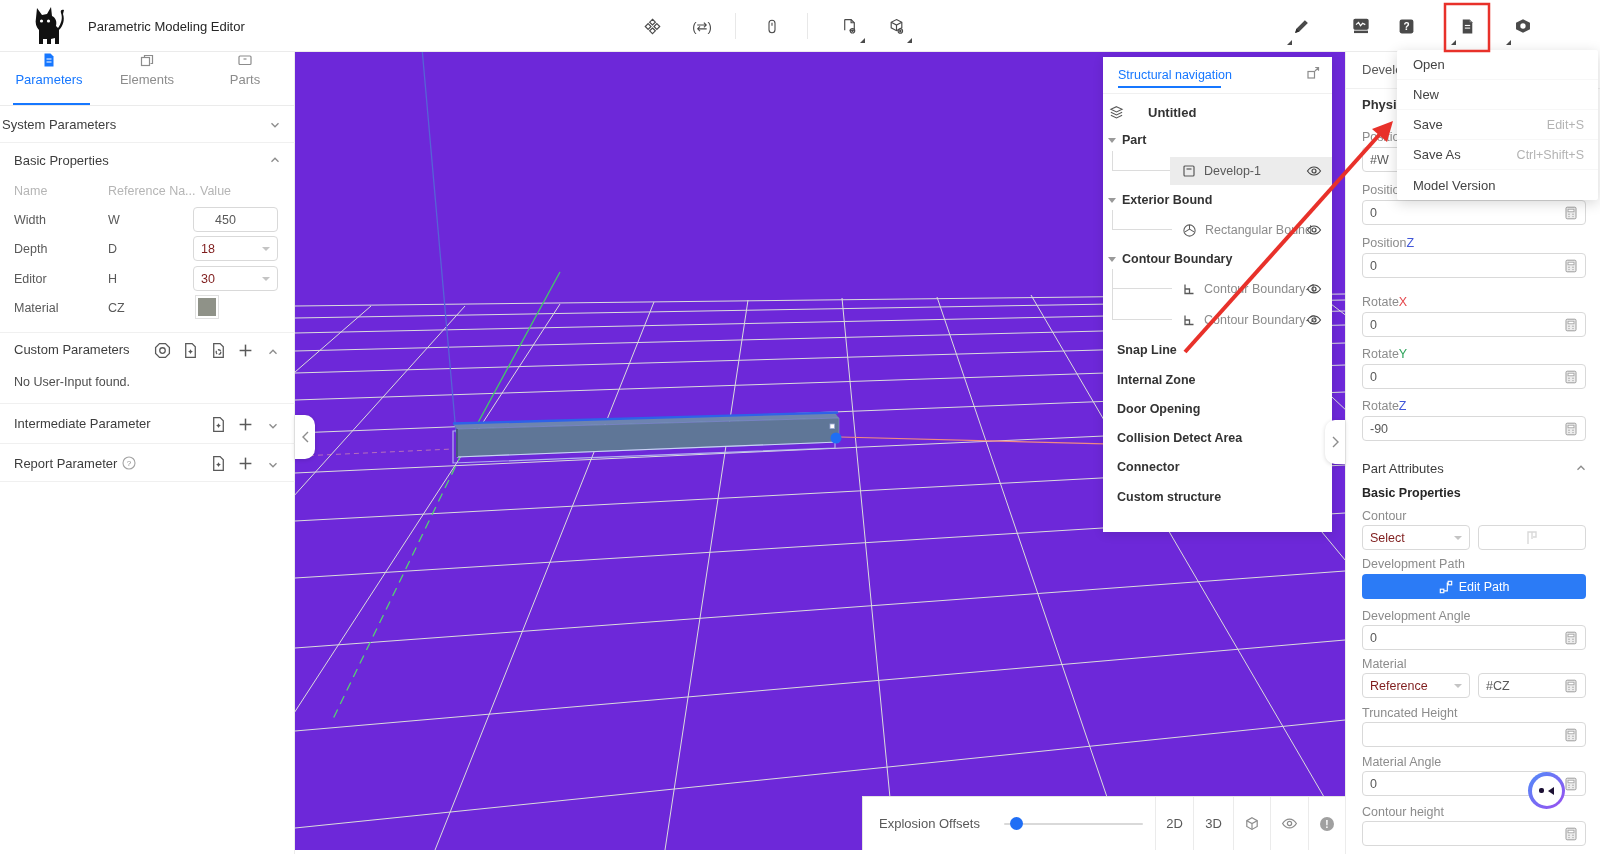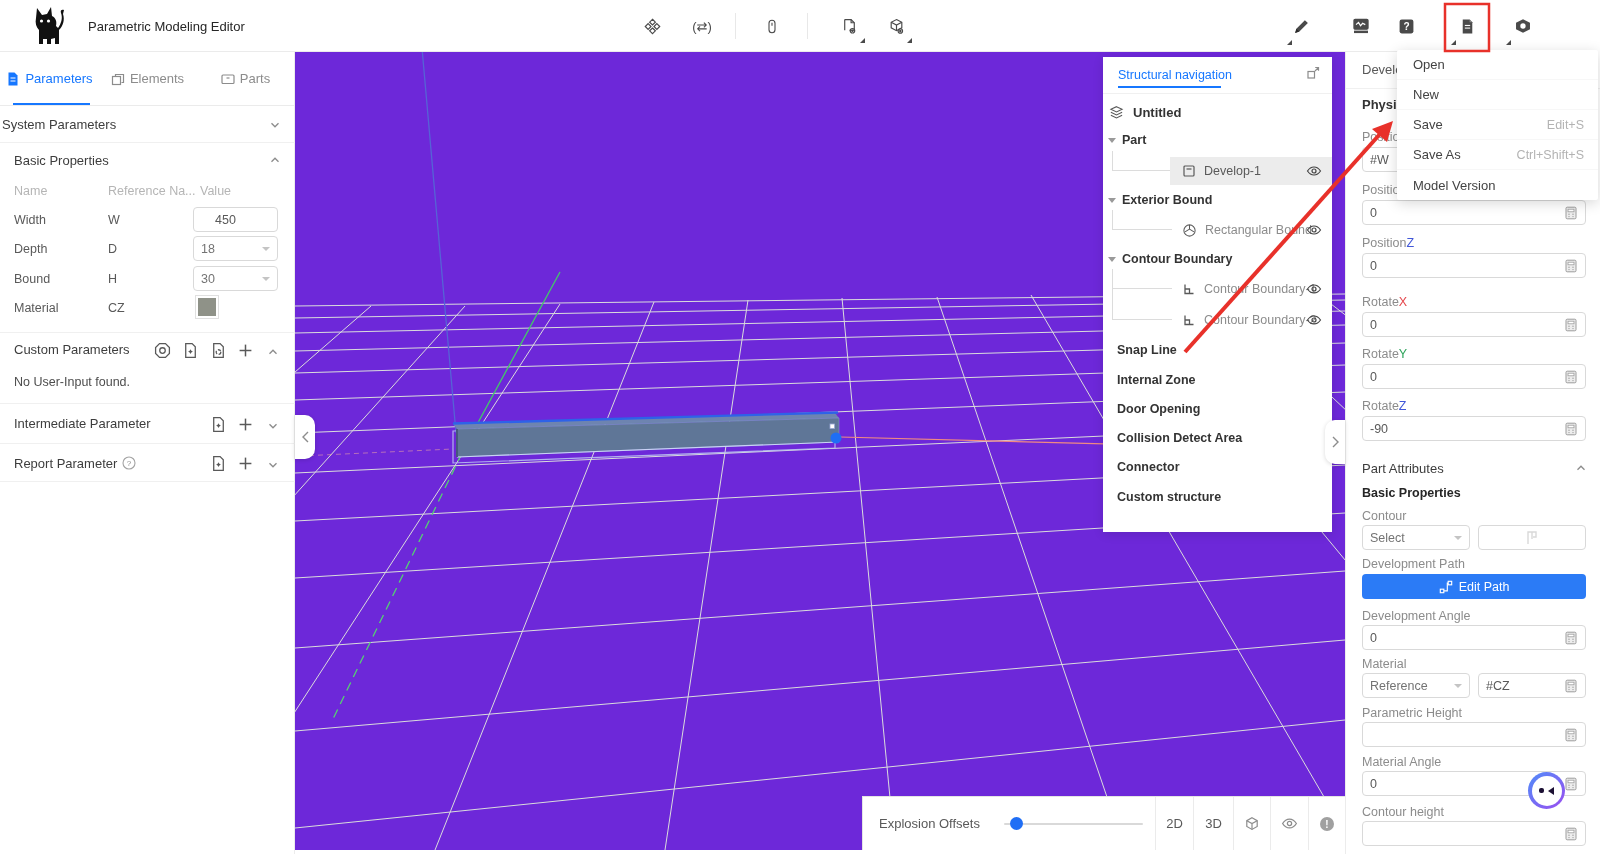--- a/index.html
+++ b/index.html
@@ -9,27 +9,27 @@
   .ab{position:absolute}
   .row{display:flex;align-items:center}
   
   .topbar{left:0;top:0;width:1544px;height:52px;background:#fff;border-bottom:1px solid #ebebeb;z-index:40}
   .apptitle{font-size:13px;color:#262626}
   .tb-div{width:1px;height:26px;background:#e8e8e8;top:13px}
   .tbbtn{width:34px;height:34px;top:9px;display:flex;align-items:center;justify-content:center;cursor:pointer}
   .cornercaret{width:0;height:0;border-left:5px solid transparent;border-bottom:5px solid #4a4a4a}
   
   .sidebar{left:0;top:52px;width:295px;height:802px;background:#fff;border-right:1px solid #ececec;z-index:20}
-  .tab{width:98px;height:53px;display:flex;flex-direction:row;align-items:center;justify-content:center;gap:4px;cursor:pointer;color:#8c8c8c;font-size:13px}
+  .tab{width:98px;height:53px;display:flex;flex-direction:column;align-items:center;justify-content:flex-start;gap:4px;cursor:pointer;color:#8c8c8c;font-size:13px}
   .tab.active{color:#1677ff}
   .hdr13{font-size:13px;color:#3d3d3d;font-weight:500}
   .lbl{font-size:12.5px;color:#595959}
   .ghdr{font-size:12.5px;color:#b5b5b5}
   .inp{height:25px;background:#fff;border:1px solid #d9d9d9;border-radius:4px;display:flex;align-items:center;justify-content:space-between;padding:0 7px;font-size:12.5px;color:#595959}
-  .sel{color:#737373}
+  .sel{color:#7f1d1d}
   .selcaret{width:0;height:0;border-left:4px solid transparent;border-right:4px solid transparent;border-top:4.5px solid #c4c4c4}
   .hline{height:1px;background:#f0f0f0}
   .icobtn{width:20px;height:20px;display:flex;align-items:center;justify-content:center;cursor:pointer}
   
   .vp{left:295px;top:48px;width:1050px;height:802px;background:#6d28d9;overflow:hidden;z-index:1}
   .vpbar{left:567px;top:748px;width:483px;height:54px;background:#fff;border-top:1px solid #e4e4e4;border-left:1px solid #e4e4e4;display:flex;z-index:5}
   .vpcell{border-left:1px solid #ebebeb;display:flex;align-items:center;justify-content:center;color:#595959;font-size:13px;cursor:pointer}
   .track{height:2px;background:#d9d9d9;position:relative;border-radius:2px}
   .knob{position:absolute;width:13px;height:13px;border-radius:50%;background:#1f6ef5;top:-5.5px}
   .collapsetab{width:20px;height:44px;background:#fff;box-shadow:0 1px 4px rgba(0,0,0,.15);display:flex;align-items:center;justify-content:center;color:#8c8c8c;font-size:13px;cursor:pointer;z-index:30}
@@ -203,21 +203,21 @@
       <span style="padding-left:14px">450</span>
     </div>
 
     <div class="ab lbl" style="left:14px;top:190px">Depth</div>
     <div class="ab lbl" style="left:108px;top:190px">D</div>
     <div class="ab inp" style="left:193px;top:184px;width:85px">
       <span class="sel">18</span>
       <span class="selcaret"></span>
     </div>
 
-    <div class="ab lbl" style="left:14px;top:220px">Bound</div>
+    <div class="ab lbl" style="left:14px;top:220px">Editor</div>
     <div class="ab lbl" style="left:108px;top:220px">H</div>
     <div class="ab inp" style="left:193px;top:214px;width:85px">
       <span class="sel">30</span>
       <span class="selcaret"></span>
     </div>
 
     <div class="ab lbl" style="left:14px;top:249px">Material</div>
     <div class="ab lbl" style="left:108px;top:249px">CZ</div>
     <div class="ab" style="left:195px;top:243px;width:24px;height:24px;border:1px solid #e0e0e0;background:#fff;padding:2px">
       <div style="width:100%;height:100%;background:#8f9288"></div>
@@ -415,21 +415,21 @@
     <div class="ab hline" style="left:0;top:36px;width:229px"></div>
 
     <div class="ab row" style="left:0;top:42px;width:229px;height:26px">
       <span style="margin-left:6px">
         <svg width="15" height="15" viewBox="0 0 16 16" fill="none" stroke="#595959" stroke-width="1.1">
           <path d="M8 1.8L14 4.6 8 7.4 2 4.6z"></path>
             <path d="M2 7.8l6 2.8 6-2.8"></path>
             <path d="M2 11l6 2.8 6-2.8"></path>
         </svg>
       </span>
-      <span class="treegroup" style="margin-left:9px;font-size:13px">Untitled</span>
+      <span class="treegroup" style="margin-left:24px;font-size:13px">Untitled</span>
     </div>
 
     <div class="ab row" style="left:0;top:70px;width:229px;height:26px">
       <span class="tcaret" style="margin-left:5px"></span>
       <span class="treegroup" style="margin-left:6px">Part</span>
     </div>
     <div class="ab guide" style="left:9px;top:94px;width:60px;height:20px"></div>
     <div class="ab row" style="left:67px;top:100px;width:162px;height:28px;background:#ececec">
       <span style="margin-left:12px">
         <svg width="14" height="14" viewBox="0 0 14 14" fill="none" stroke="#595959" stroke-width="1.2">
@@ -676,21 +676,21 @@
             <rect x="2" y="1.2" width="10" height="11.6" rx="1.2" fill="#ededed" stroke="#9c9c9c"></rect>
             <rect x="4" y="3.2" width="6" height="2.6" fill="#fff" stroke="#9c9c9c" stroke-width="0.8"></rect>
             <circle cx="5" cy="8.2" r="0.7" fill="#9c9c9c"></circle>
             <circle cx="9" cy="8.2" r="0.7" fill="#9c9c9c"></circle>
             <circle cx="5" cy="10.6" r="0.7" fill="#9c9c9c"></circle>
             <circle cx="9" cy="10.6" r="0.7" fill="#9c9c9c"></circle>
           </svg>
         </span>
     </div>
 
-    <div class="ab flabel" style="left:16px;top:654px">Parametric Height</div>
+    <div class="ab flabel" style="left:16px;top:654px">Truncated Height</div>
     <div class="ab inp" style="left:16px;top:670px;width:224px">
       <span></span>
         <span class="calc-slot">
           <svg width="14" height="14" viewBox="0 0 14 14">
             <rect x="2" y="1.2" width="10" height="11.6" rx="1.2" fill="#ededed" stroke="#9c9c9c"></rect>
             <rect x="4" y="3.2" width="6" height="2.6" fill="#fff" stroke="#9c9c9c" stroke-width="0.8"></rect>
             <circle cx="5" cy="8.2" r="0.7" fill="#9c9c9c"></circle>
             <circle cx="9" cy="8.2" r="0.7" fill="#9c9c9c"></circle>
             <circle cx="5" cy="10.6" r="0.7" fill="#9c9c9c"></circle>
             <circle cx="9" cy="10.6" r="0.7" fill="#9c9c9c"></circle>

